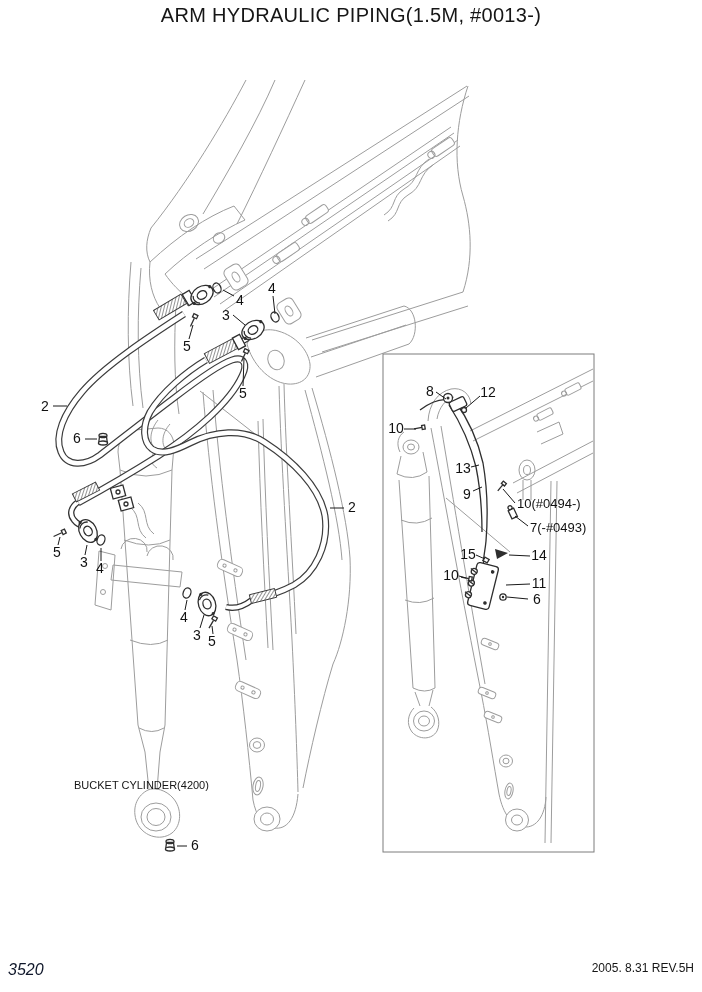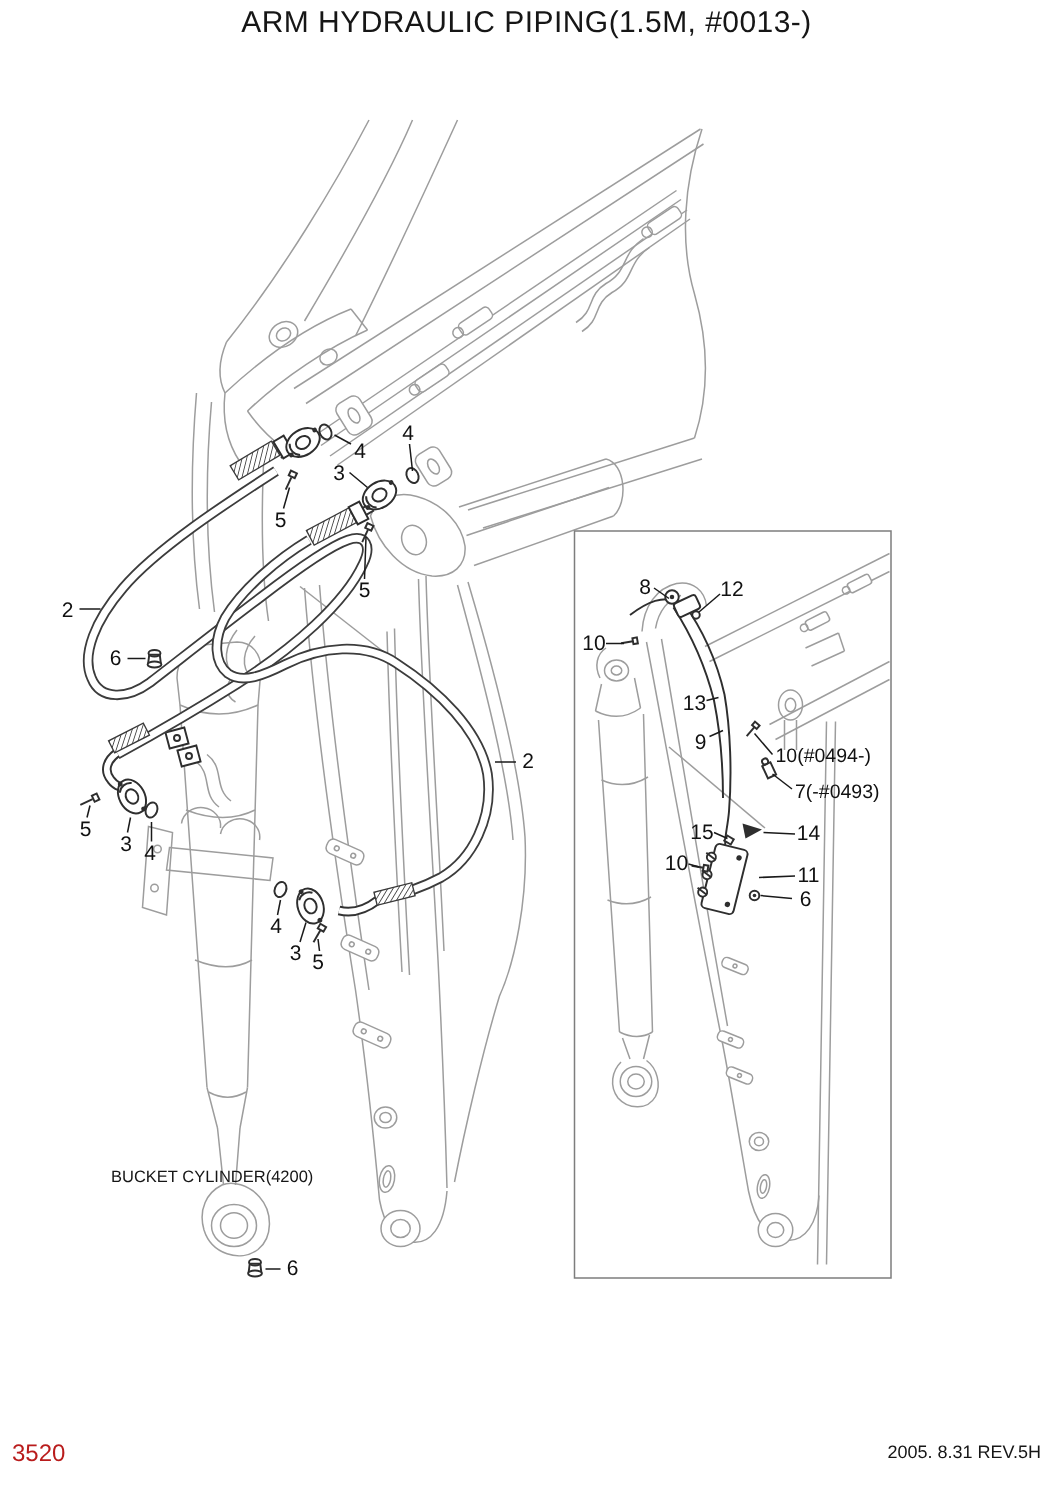--- a/index.html
+++ b/index.html
@@ -1,19 +1,19 @@
 <!DOCTYPE html>
 <html style="--machine: #9d9d9d; --part: #2e2e2e;"><head>
 <meta charset="utf-8">
 <style>
   html,body{margin:0;padding:0;background:#fff;}
   body{width:702px;height:992px;position:relative;font-family:"Liberation Sans",sans-serif;overflow:hidden;}
   .page-title{position:absolute;top:4px;left:0;width:702px;text-align:center;font-size:20px;color:#161616;letter-spacing:.3px;}
   .bucket-label{position:absolute;left:74px;top:759px;font-size:11px;color:#161616;white-space:nowrap;margin-top:20px;}
-  .footer-page{position:absolute;left:8px;top:961px;font-size:16px;color:#b91c1c;}
+  .footer-page{position:absolute;left:8px;top:961px;font-size:16px;color:#0f172a;font-style:italic;}
   .footer-rev{position:absolute;right:8px;top:961px;font-size:12px;color:#161616;}
   svg.art{position:absolute;left:0;top:0;}
   .m{stroke:var(--machine,#9d9d9d);fill:none;stroke-width:1;}
   .mf{stroke:var(--machine,#9d9d9d);fill:#fff;stroke-width:1;}
   .d{stroke:var(--part,#2e2e2e);fill:none;stroke-width:1.3;}
   .dw{stroke:var(--part,#2e2e2e);fill:#fff;stroke-width:1.3;}
   .df{fill:var(--part,#2e2e2e);stroke:none;}
   .ho{stroke:#3c3c3c;fill:none;stroke-width:7;}
   .hi{stroke:#fff;fill:none;stroke-width:4.6;}
   .to{stroke:#333;fill:none;stroke-width:6.4;}

